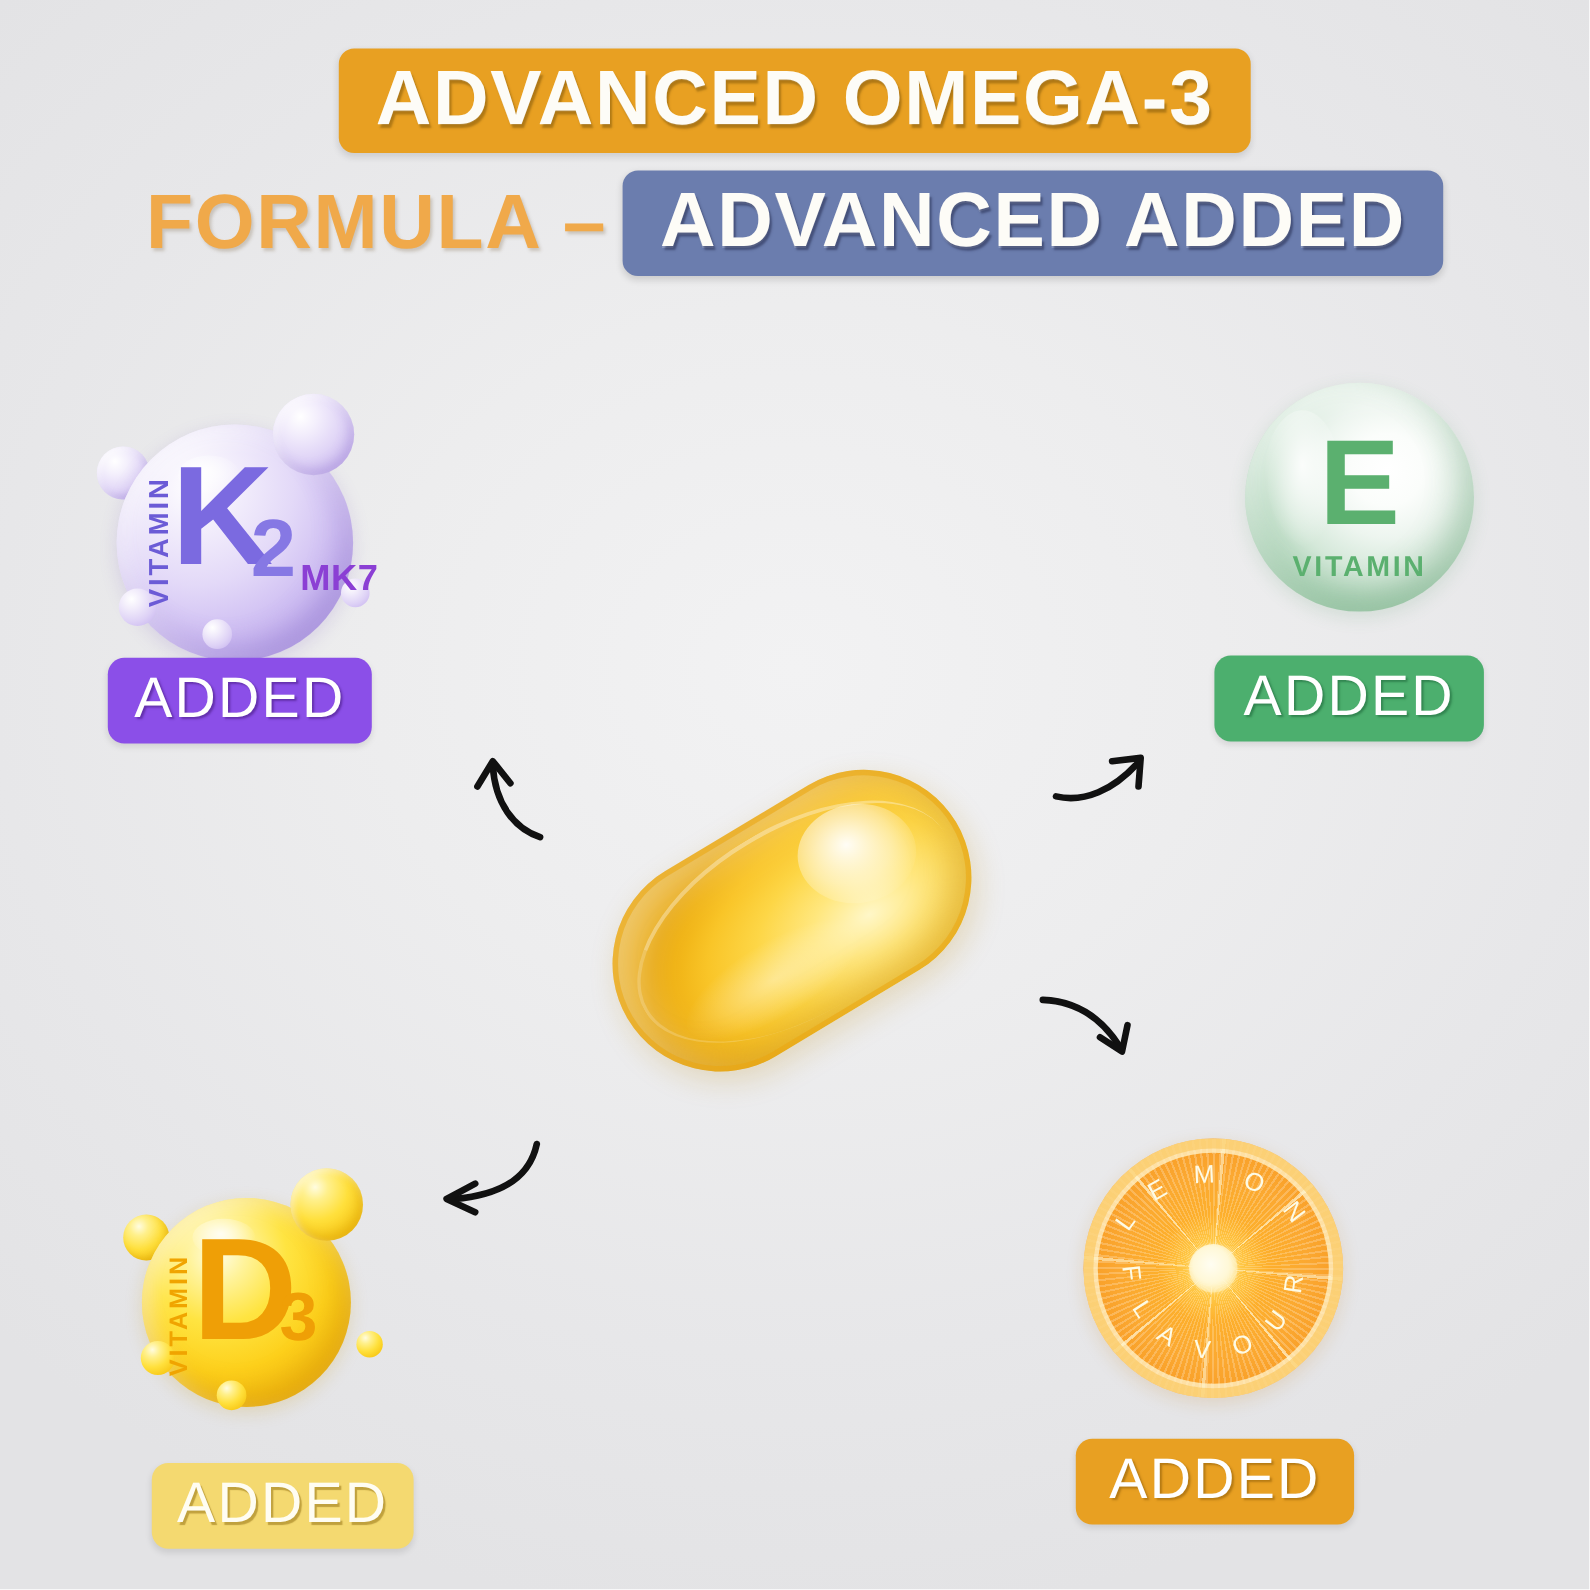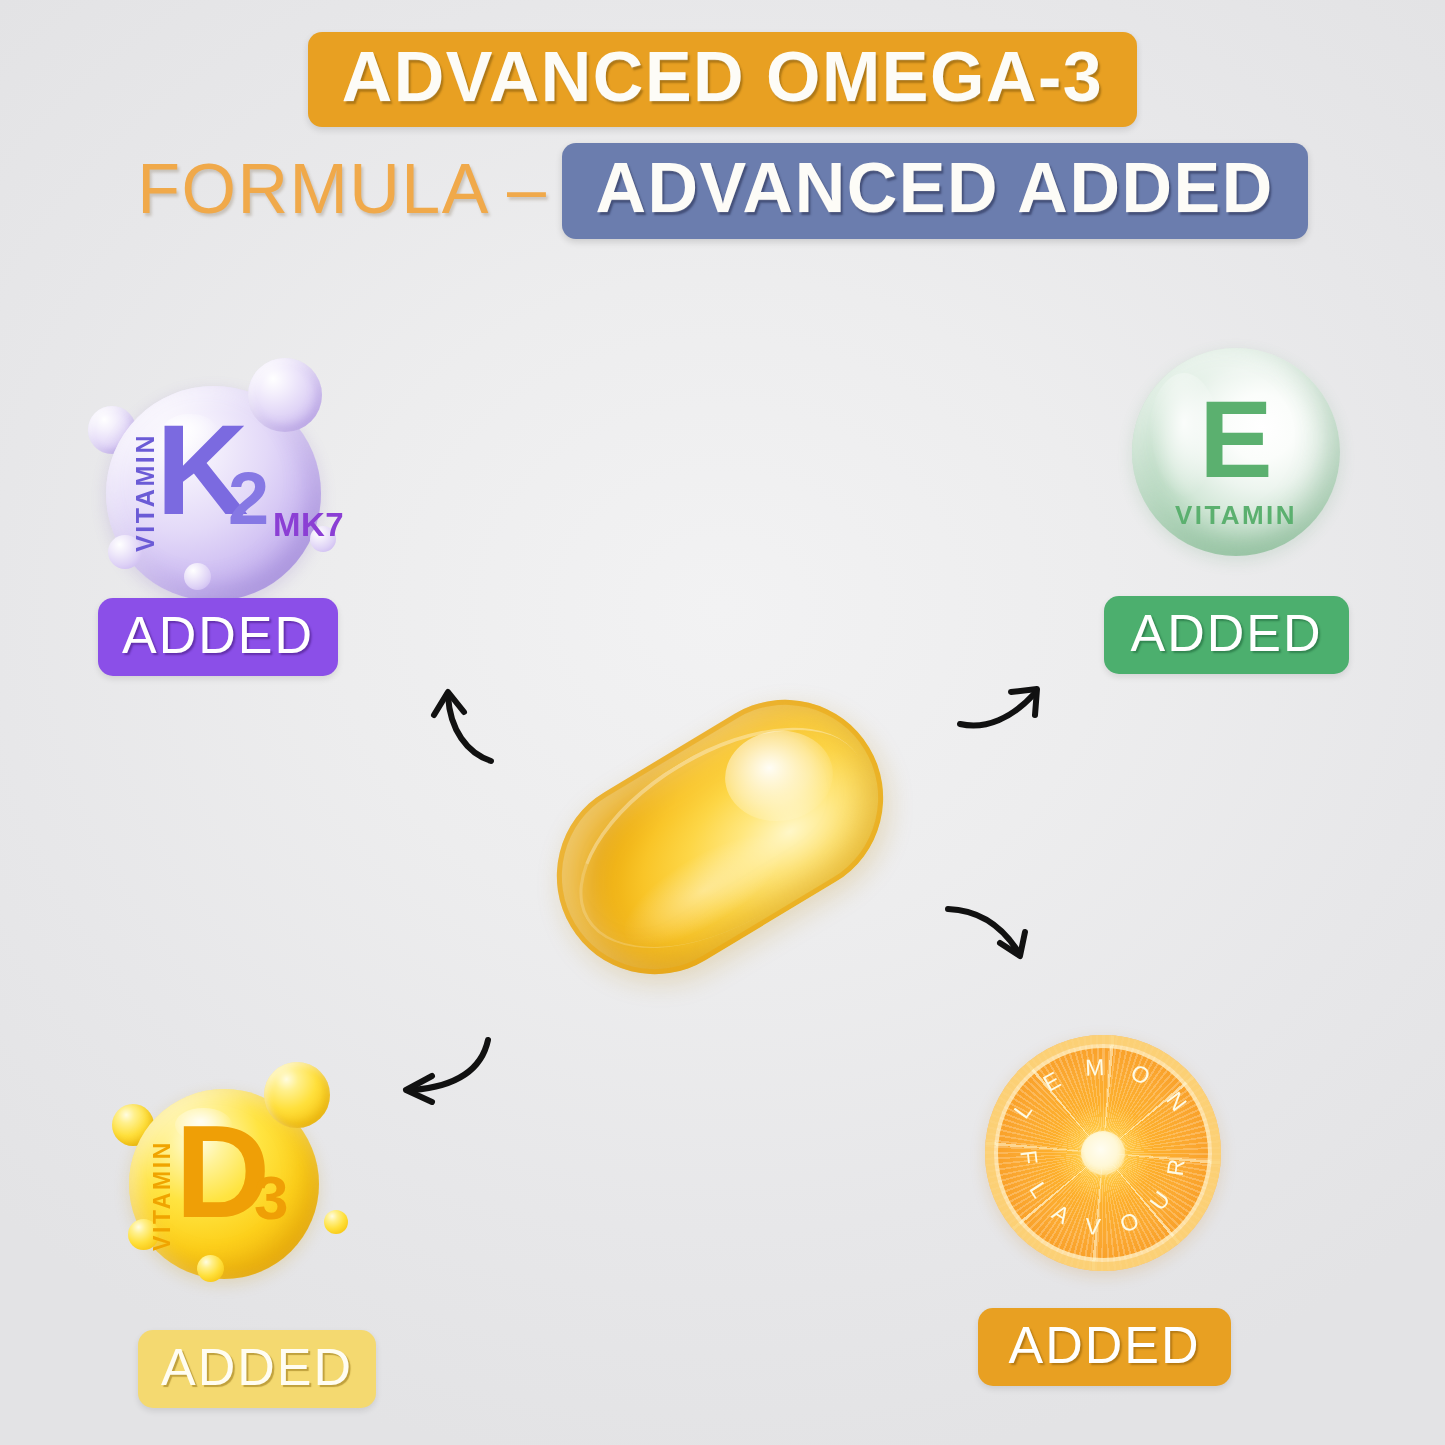--- a/index.html
+++ b/index.html
@@ -18,21 +18,21 @@
     width: 1445px;
     height: 1445px;
     background:
       radial-gradient(ellipse 70% 60% at 50% 42%, #f2f2f3 0%, #ededee 38%, #e7e7e9 72%, #e3e3e5 100%);
     overflow: hidden;
   }
 
   
   .title-block {
     position: absolute;
-    top: 32px;
+    top: 44px;
     left: 0;
     width: 1445px;
     text-align: center;
   }
   .title-line {
     display: flex;
     justify-content: center;
     align-items: center;
     gap: 14px;
     margin-bottom: 16px;
@@ -58,21 +58,21 @@
   .title-badge.blue {
     background: #6b7dae;
     box-shadow: 0 3px 7px rgba(0,0,0,0.14);
     text-shadow:
       2px 3px 2px rgba(30,35,70,0.50),
       0 1px 0 rgba(255,255,255,0.22);
   }
   .title-plain {
     display: inline-block;
     font-size: 70px;
-    font-weight: normal;
+    font-weight: bold;
     letter-spacing: 1.5px;
     color: #f0a94a;
     white-space: nowrap;
     padding-bottom: 4px;
     text-shadow: 2px 3px 3px rgba(130,110,80,0.30);
   }
 
   
   .added-badge {
     position: absolute;

